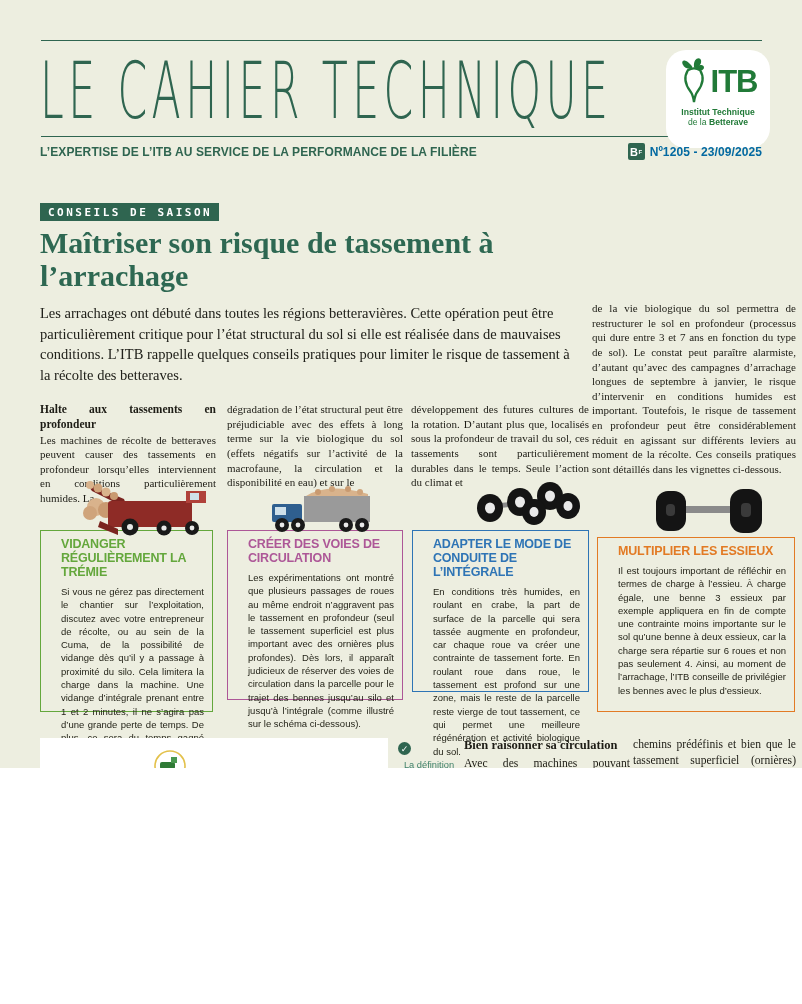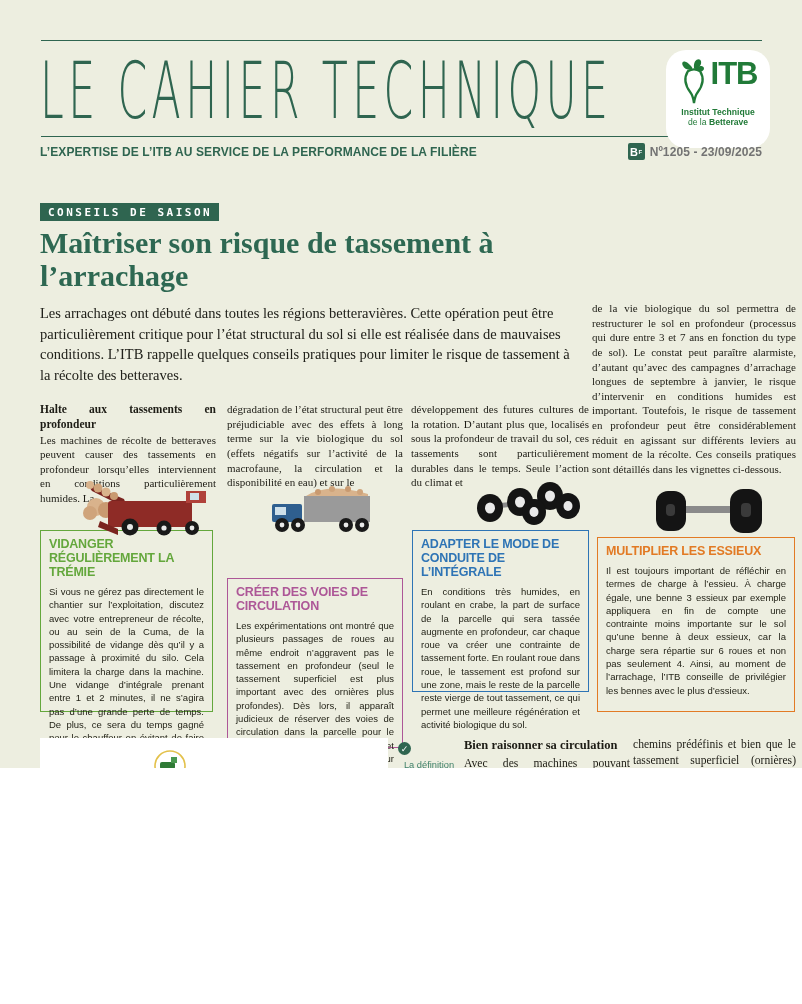--- a/index.html
+++ b/index.html
@@ -3,38 +3,38 @@
 <meta charset="utf-8">
 <style>
   html,body{margin:0;padding:0;}
   .page{position:relative;width:802px;height:768px;background:#edeee0;font-family:"Liberation Serif",serif;color:#1d1c15;overflow:hidden;}
   .abs{position:absolute;}
   .rule{height:1px;background:#2f6550;}
   
   .mast-wrap{left:40px;top:42px;width:625px;height:94px;display:flex;align-items:flex-end;}
   .mast-title{font-family:"DejaVu Sans",sans-serif;font-weight:200;font-size:44px;color:#2f6550;letter-spacing:4.5px;transform:scale(.97,1.8);transform-origin:left bottom;display:inline-block;white-space:nowrap;}
   .logo-box{left:666px;top:50px;width:104px;height:98px;background:#fff;border-radius:20px;text-align:center;padding-top:6px;box-sizing:border-box;}
-  .logo-row{display:flex;justify-content:center;gap:2px;height:52px;}
+  .logo-row{display:flex;align-items:center;justify-content:center;gap:2px;height:52px;}
   .logo-abbr{font-family:"Liberation Sans",sans-serif;font-weight:bold;font-size:31px;color:#217a38;letter-spacing:-1px;}
   .logo-sub{font-family:"Liberation Sans",sans-serif;font-size:8.6px;color:#217a38;font-weight:bold;line-height:1.15;}
   .logo-sub .lt{font-weight:normal;}
   .tagline{left:40px;top:145px;font-family:"Liberation Sans",sans-serif;font-weight:bold;font-size:12px;color:#2f6550;letter-spacing:.1px;}
   .issue-wrap{top:143px;right:40px;display:flex;align-items:center;gap:5px;}
   .issue-badge{width:17px;height:17px;background:#2f6550;color:#fff;font-family:"Liberation Sans",sans-serif;font-weight:bold;font-size:11px;display:flex;align-items:center;justify-content:center;border-radius:2px;}
   .issue-badge sup{font-size:6px;margin-left:.5px;}
-  .issue-num{font-family:"Liberation Sans",sans-serif;font-weight:bold;font-size:12px;color:#737373;letter-spacing:.1px;}
+  .issue-num{font-family:"Liberation Sans",sans-serif;font-weight:bold;font-size:12px;color:#0369a1;letter-spacing:.1px;}
   
   .kicker{left:40px;top:203px;background:#2f6550;color:#fff;font-family:"DejaVu Sans Mono",monospace;font-weight:bold;font-size:11px;letter-spacing:2.5px;padding:3px 7px 2px 8px;}
   .headline{left:40px;top:226px;width:500px;font-weight:bold;font-size:30px;line-height:1.1;color:#2e6852;}
   .lead{left:40px;top:303px;width:532px;font-size:14.5px;line-height:1.42;color:#20201a;}
   
   .bodycol{font-size:11px;line-height:1.33;text-align:justify;color:#1d1c15;}
   .col-head{font-weight:bold;font-size:11.5px;}
   
-  .card{box-sizing:border-box;background:transparent;padding:6px 8px 8px 8px;}
+  .card{box-sizing:border-box;background:transparent;padding:6px 8px 8px 20px;}
   .card-title{font-family:"Liberation Sans",sans-serif;font-weight:bold;font-size:12.5px;line-height:1.12;letter-spacing:-.2px;margin-bottom:6px;text-transform:uppercase;}
   .card-body{font-family:"Liberation Sans",sans-serif;font-size:9.5px;line-height:1.4;text-align:justify;color:#242419;}
   .card.green{border:1.5px solid #64a73c;} .card.green .card-title{color:#64a73c;}
   .card.purple{border:1.5px solid #ad5797;} .card.purple .card-title{color:#ad5797;}
   .card.blue{border:1.5px solid #2e74b5;} .card.blue .card-title{color:#2e74b5;}
   .card.orange{border:1.5px solid #e27a24;} .card.orange .card-title{color:#e27a24;}
   .illus{z-index:3;}
   
   .diagram-panel{left:40px;top:738px;width:348px;height:214px;background:#fff;}
   .diag-label{position:absolute;font-family:"Liberation Sans",sans-serif;}
@@ -167,21 +167,21 @@
       <rect x="82" y="1" width="32" height="44" rx="13" fill="#141414"></rect>
       <rect x="18" y="16" width="9" height="12" rx="4" fill="#3a3a3a"></rect>
       <rect x="93" y="15" width="10" height="14" rx="4" fill="#3a3a3a"></rect>
     </svg>
   </div>
 
   <div class="abs card green" style="left:40px;top:530px;width:173px;height:182px;">
     <div class="card-title">VIDANGER RÉGULIÈREMENT LA TRÉMIE</div>
     <div class="card-body">Si vous ne gérez pas directement le chantier sur l’exploitation, discutez avec votre entrepreneur de récolte, ou au sein de la Cuma, de la possibilité de vidange dès qu’il y a passage à proximité du silo. Cela limitera la charge dans la machine. Une vidange d’intégrale prenant entre 1 et 2 minutes, il ne s’agira pas d’une grande perte de temps. De plus, ce sera du temps gagné pour le chauffeur en évitant de faire machine arrière jusqu’au silo à pleine charge.</div>
   </div>
-  <div class="abs card purple" style="left:227px;top:530px;width:176px;height:170px;margin-top:48px;">
+  <div class="abs card purple" style="left:227px;top:530px;width:176px;height:170px;">
     <div class="card-title">CRÉER DES VOIES DE CIRCULATION</div>
     <div class="card-body">Les expérimentations ont montré que plusieurs passages de roues au même endroit n’aggravent pas le tassement en profondeur (seul le tassement superficiel est plus important avec des ornières plus profondes). Dès lors, il apparaît judicieux de réserver des voies de circulation dans la parcelle pour le trajet des bennes jusqu’au silo et jusqu’à l’intégrale (comme illustré sur le schéma ci-dessous).</div>
   </div>
   <div class="abs card blue" style="left:412px;top:530px;width:177px;height:162px;">
     <div class="card-title">ADAPTER LE MODE DE CONDUITE DE L’INTÉGRALE</div>
     <div class="card-body">En conditions très humides, en roulant en crabe, la part de surface de la parcelle qui sera tassée augmente en profondeur, car chaque roue va créer une contrainte de tassement forte. En roulant roue dans roue, le tassement est profond sur une zone, mais le reste de la parcelle reste vierge de tout tassement, ce qui permet une meilleure régénération et activité biologique du sol.</div>
   </div>
   <div class="abs card orange" style="left:597px;top:537px;width:198px;height:175px;">
     <div class="card-title">MULTIPLIER LES ESSIEUX</div>
     <div class="card-body">Il est toujours important de réfléchir en termes de charge à l’essieu. À charge égale, une benne 3 essieux par exemple appliquera en fin de compte une contrainte moins importante sur le sol qu’une benne à deux essieux, car la charge sera répartie sur 6 roues et non pas seulement 4. Ainsi, au moment de l’arrachage, l’ITB conseille de privilégier les bennes avec le plus d’essieux.</div>

